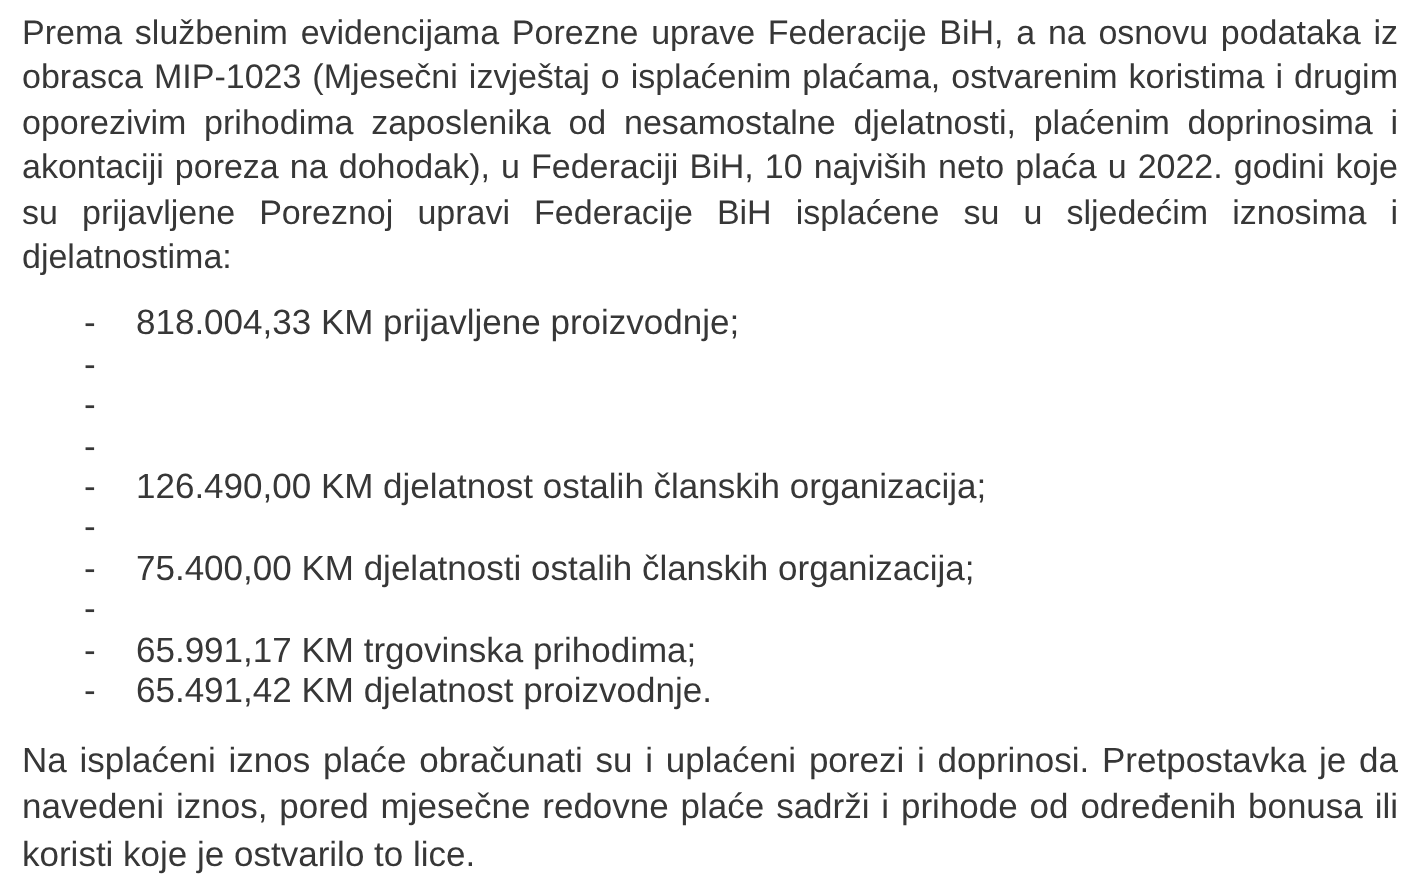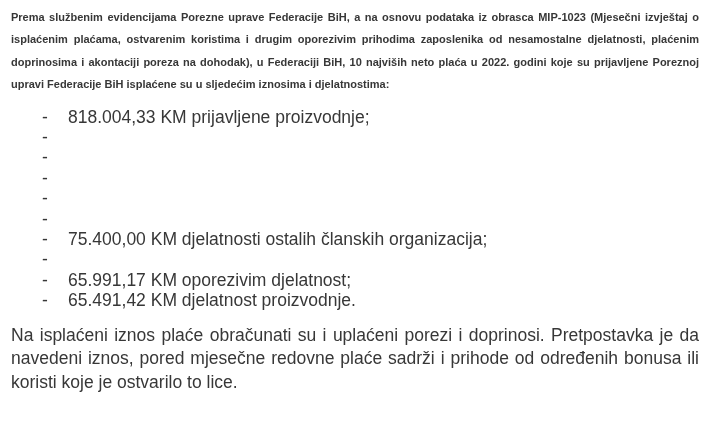--- a/index.html
+++ b/index.html
@@ -16,25 +16,24 @@
     -webkit-font-smoothing: antialiased;
   }
   .page {
     box-sizing: border-box;
     width: 710px;
     height: 437px;
     padding: 6px 11px 0 11px;
   }
   .intro {
     margin: 0;
-    font-size: 11px;
+    font-size: 17px;
     line-height: 22.4px;
     text-align: justify;
     text-justify: inter-word;
-    font-weight: bold;
   }
   .salary-list {
     list-style: none;
     margin: 11px 0 0 0;
     padding: 0 0 0 31px;
   }
   .salary-list li {
     display: flex;
     font-size: 17.5px;
     line-height: 20.4px;
@@ -71,34 +70,35 @@
       <span class="dash">-</span>
     </li>
     <li>
       <span class="dash">-</span>
     </li>
     <li>
       <span class="dash">-</span>
     </li>
     <li>
       <span class="dash">-</span>
+      <span class="entry">126.490,00 KM djelatnost ostalih članskih organizacija;</span>
     </li>
     <li>
       <span class="dash">-</span>
     </li>
     <li>
       <span class="dash">-</span>
       <span class="entry">75.400,00 KM djelatnosti ostalih članskih organizacija;</span>
     </li>
     <li>
       <span class="dash">-</span>
     </li>
     <li>
       <span class="dash">-</span>
-      <span class="entry">65.991,17 KM oporezivim djelatnost;</span>
+      <span class="entry">65.991,17 KM trgovinska prihodima;</span>
     </li>
     <li>
       <span class="dash">-</span>
       <span class="entry">65.491,42 KM djelatnost proizvodnje.</span>
     </li>
   </ul>
 
   <p class="closing">Na isplaćeni iznos plaće obračunati su i uplaćeni porezi i doprinosi. Pretpostavka je da navedeni iznos, pored mjesečne redovne plaće sadrži i prihode od određenih bonusa ili koristi koje je ostvarilo to lice.</p>
 
 </main>

